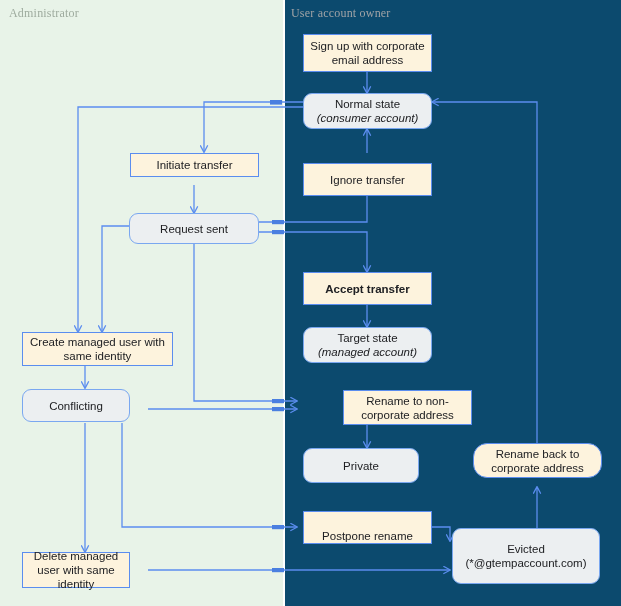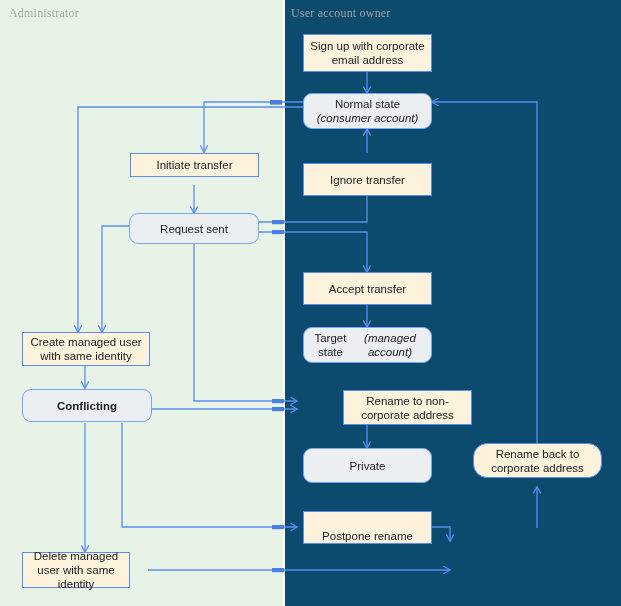--- a/index.html
+++ b/index.html
@@ -106,51 +106,55 @@
   </div>
 
   <div class="node action" style="left:303px;top:153px;width:129px;height:33px;margin-top:10px;">
     <span class="l">Ignore transfer</span>
   </div>
 
   <div class="node state" style="left:129px;top:213px;width:130px;height:31px;">
     <span class="l">Request sent</span>
   </div>
 
-  <div class="node action" style="left:303px;top:272px;width:129px;height:33px;">
+  <div class="node action" style="left:303px;top:272px;width:129px;height:33px;font-weight:bold;">
     <span class="l">Accept transfer</span>
   </div>
 
-  <div class="node state" style="left:303px;top:327px;width:129px;height:36px;flex-direction:row;">
+  <div class="node state" style="left:303px;top:327px;width:129px;height:36px;flex-direction:column;">
     <span class="l">Target state</span>
     <span class="sub">(managed account)</span>
   </div>
 
-  <div class="node action" style="left:22px;top:332px;width:128px;height:34px;">
+  <div class="node action" style="left:22px;top:332px;width:151px;height:34px;">
     <span class="l">Create managed user with same identity</span>
   </div>
 
-  <div class="node state" style="left:22px;top:389px;width:130px;height:33px;font-weight:bold;">
+  <div class="node state" style="left:22px;top:389px;width:108px;height:33px;">
     <span class="l">Conflicting</span>
   </div>
 
   <div class="node action" style="left:303px;top:390px;width:129px;height:35px;margin-left:40px;">
     <span class="l">Rename to non-corporate address</span>
   </div>
 
-  <div class="node state" style="left:303px;top:448px;width:129px;height:35px;">
+  <div class="node state" style="left:303px;top:448px;width:116px;height:35px;">
     <span class="l">Private</span>
   </div>
 
   <div class="node action" style="left:473px;top:443px;width:129px;height:35px;border-radius:14px;">
     <span class="l">Rename back to corporate address</span>
   </div>
 
   <div class="node action" style="left:303px;top:511px;width:129px;height:33px;align-items:flex-end;">
     <span class="l">Postpone rename</span>
   </div>
 
   <div class="node action" style="left:22px;top:552px;width:108px;height:36px;">
     <span class="l">Delete managed user with same identity</span>
   </div>
 
+  <div class="node state" style="left:452px;top:528px;width:148px;height:56px;flex-direction:column;">
+    <span class="l">Evicted</span>
+    <span class="sub" style="font-style:normal;">(*@gtempaccount.com)</span>
+  </div>
 
 </div>
 
 </body></html>

